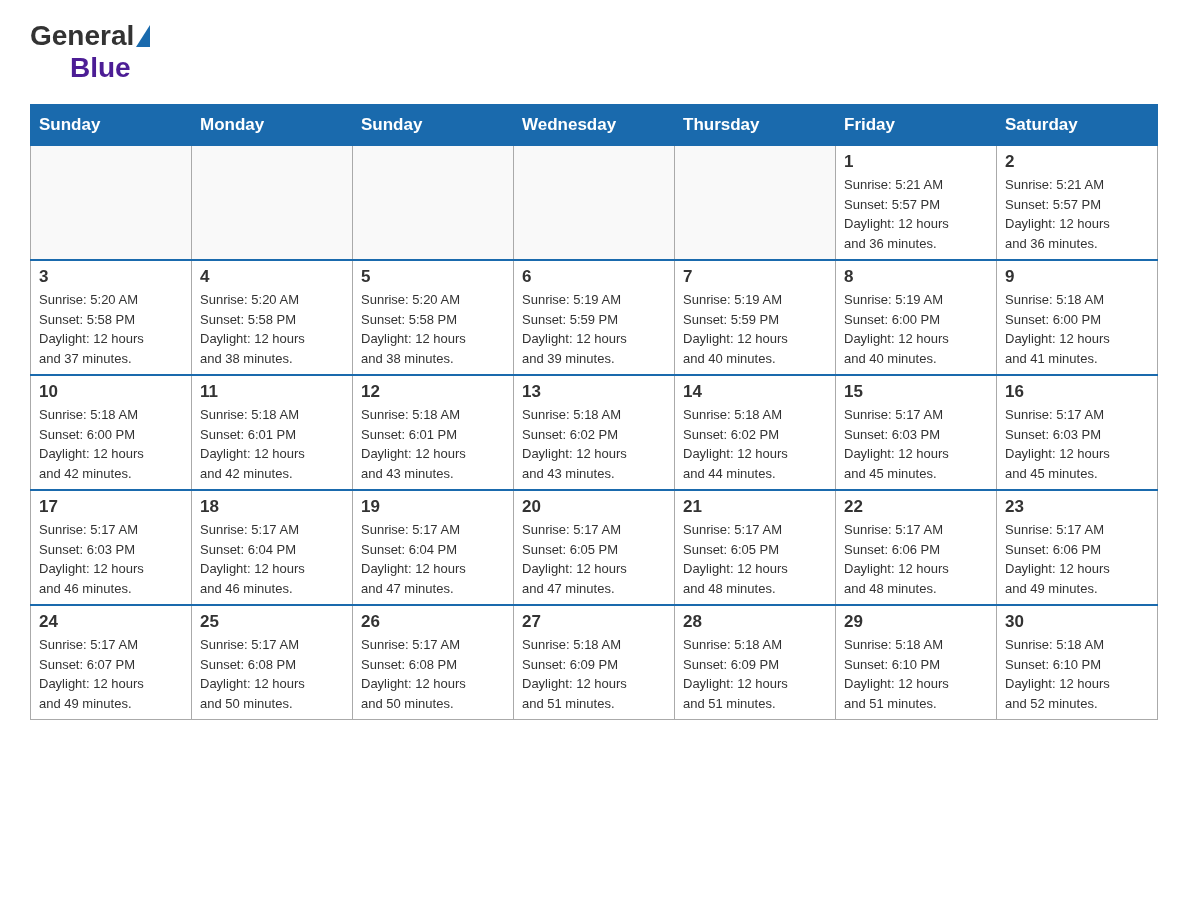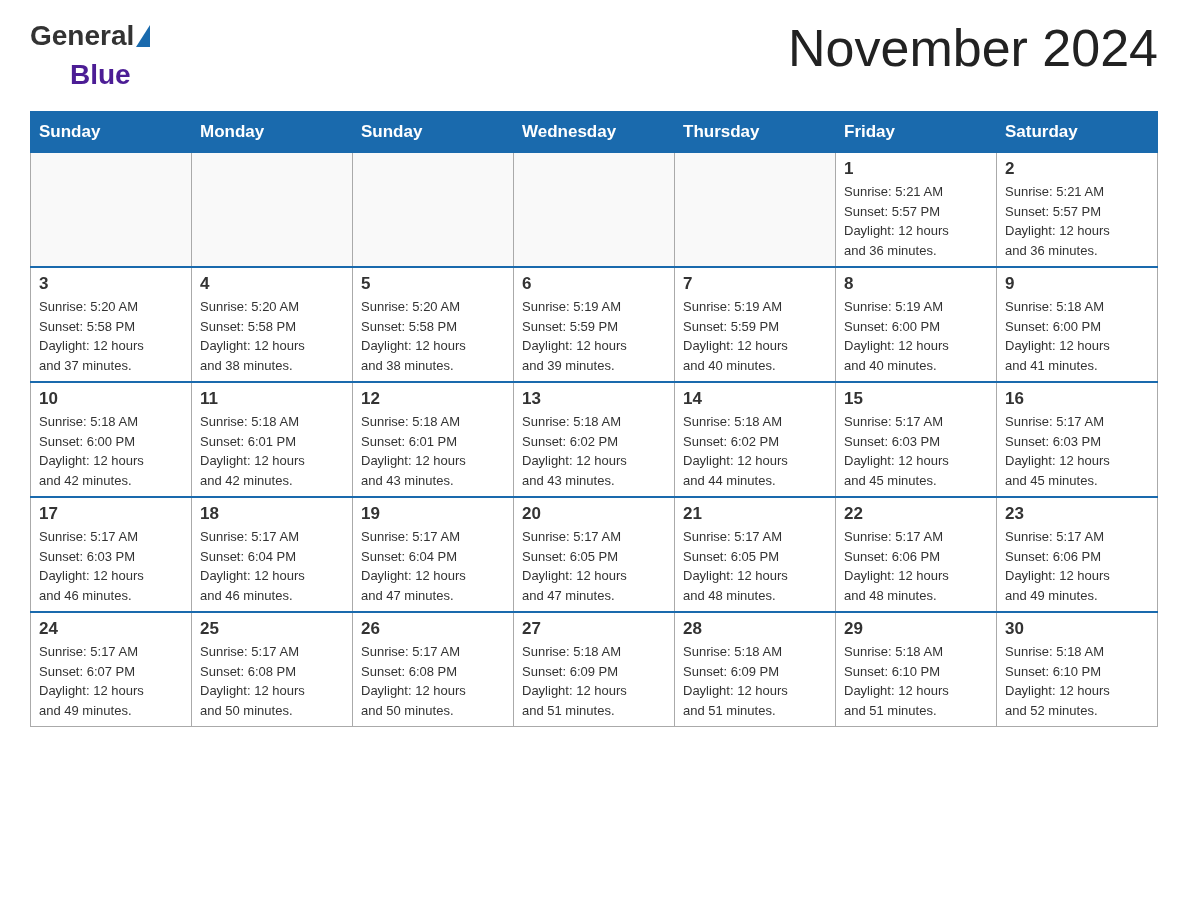--- a/index.html
+++ b/index.html
@@ -13,21 +13,20 @@
     .header-area {
       display: flex;
       justify-content: space-between;
       align-items: flex-start;
       margin-bottom: 20px;
     }
     .logo-area {
       display: flex;
       flex-direction: column;
       align-items: flex-start;
-      gap: 7px;
     }
     .logo-text {
       display: flex;
       align-items: center;
       font-size: 28px;
       font-weight: bold;
       color: #333;
     }
     .logo-general { color: #333; }
     .logo-triangle {
@@ -109,21 +108,20 @@
   <div class="logo-area">
     <div class="logo-text">
       <span class="logo-general">General</span>
       <span class="logo-triangle"></span>
     </div>
     <div>
       <span class="logo-blue">Blue</span>
     </div>
   </div>
   <div class="title-area">
-    <div class="calendar-title">November 2024</div>
   </div>
 </div>
 
 <table class="calendar-table">
   <thead>
     <tr>
       <th>Sunday</th>
       <th>Monday</th>
       <th>Sunday</th>
       <th>Wednesday</th>

